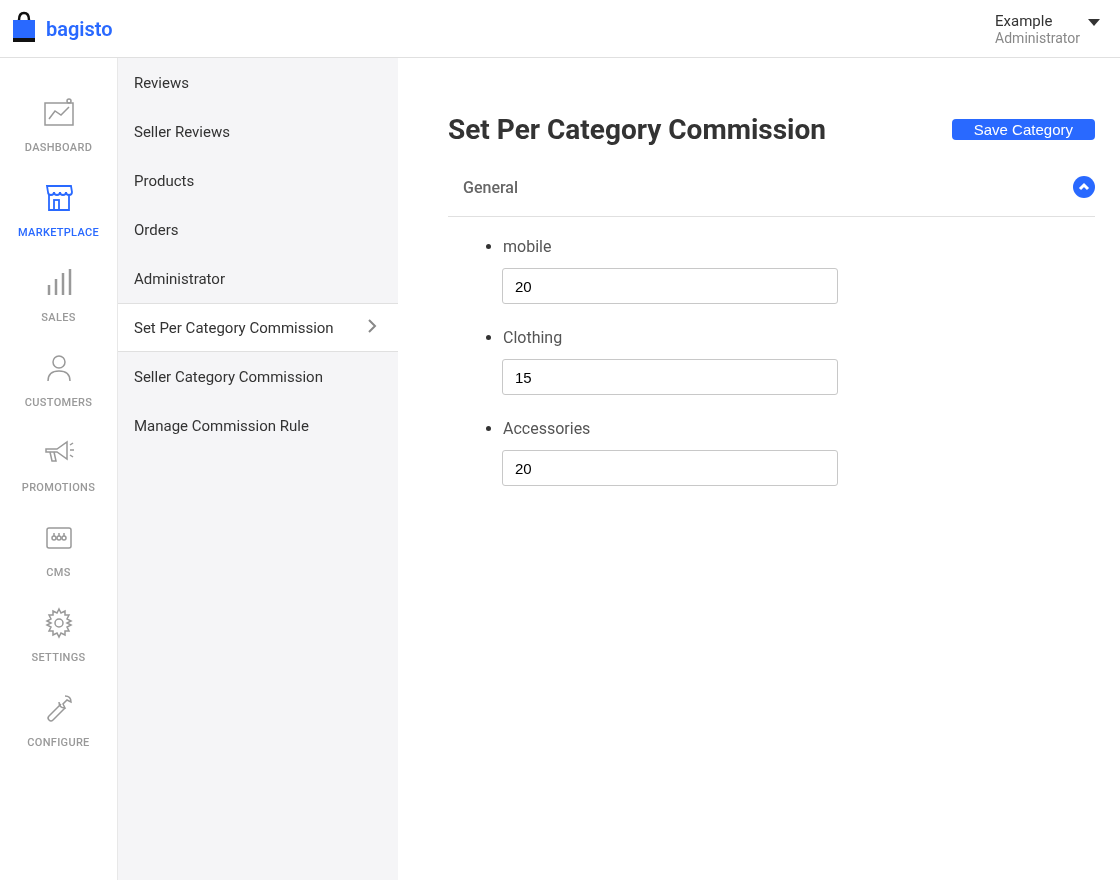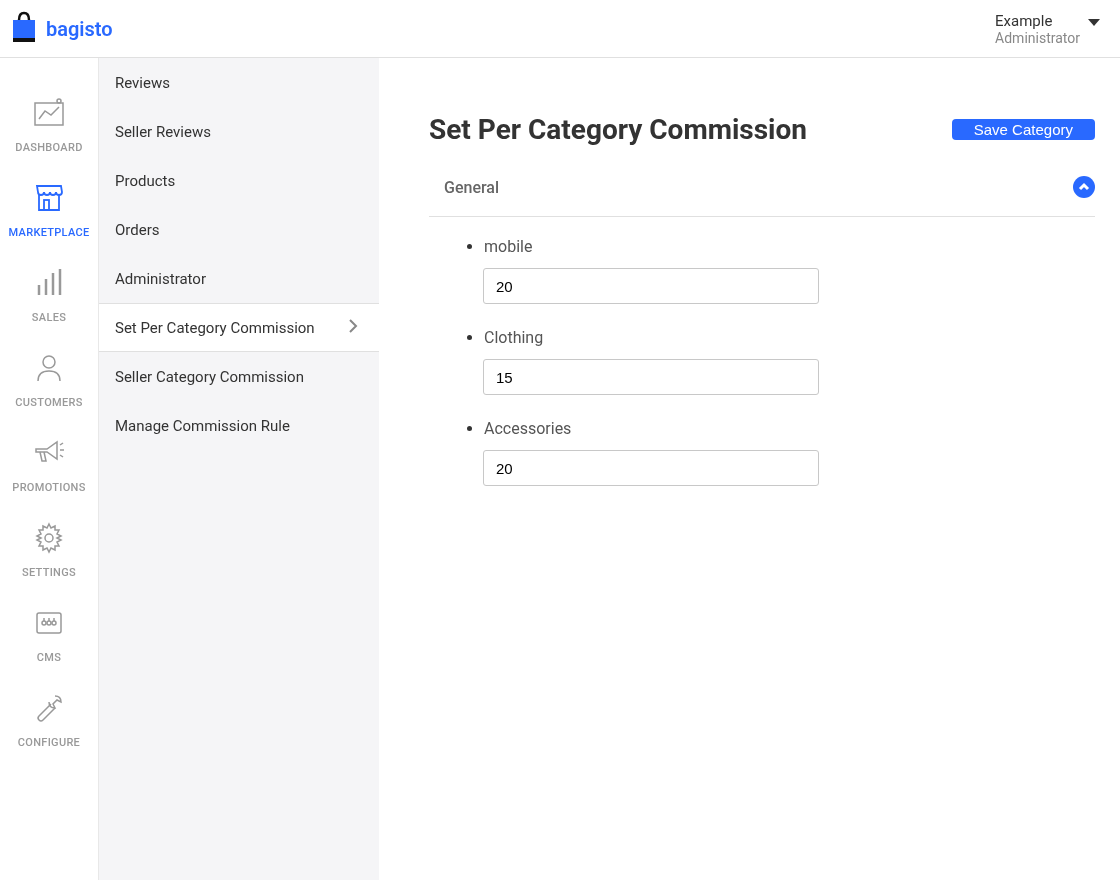--- a/index.html
+++ b/index.html
@@ -69,21 +69,21 @@
     }
     
     
     .layout {
       display: flex;
       height: calc(100% - 58px);
     }
     
     
     .primary-sidebar {
-      width: 99px;
+      width: 118px;
       border-right: 1px solid #e8e8e8;
       display: flex;
       flex-direction: column;
       padding-top: 25px;
     }
     
     .sidebar-item {
       display: flex;
       flex-direction: column;
       align-items: center;
@@ -308,40 +308,40 @@
           <line x1="27" y1="13" x2="31" y2="13"></line>
           <line x1="27" y1="18" x2="30" y2="20"></line>
         </svg>
       </span>
       <span class="sidebar-label">PROMOTIONS</span>
     </div>
 
     <div class="sidebar-item">
       <span>
         <svg viewBox="0 0 32 32" fill="none" stroke="currentColor" stroke-width="1.5">
-          <circle cx="16" cy="16" r="4"></circle>
-          <path d="M16 2 L18 6 L22 4 L22 8 L26 8 L24 12 L28 14 L24 16 L28 18 L24 20 L26 24 L22 24 L22 28 L18 26 L16 30 L14 26 L10 28 L10 24 L6 24 L8 20 L4 18 L8 16 L4 14 L8 12 L6 8 L10 8 L10 4 L14 6 Z"></path>
-        </svg>
-      </span>
-      <span class="sidebar-label">SETTINGS</span>
-    </div>
-
-    <div class="sidebar-item">
-      <span>
-        <svg viewBox="0 0 32 32" fill="none" stroke="currentColor" stroke-width="1.5">
           <rect x="4" y="6" width="24" height="20" rx="2"></rect>
           <circle cx="11" cy="16" r="2"></circle>
           <circle cx="16" cy="16" r="2"></circle>
           <circle cx="21" cy="16" r="2"></circle>
           <line x1="11" y1="14" x2="11" y2="11"></line>
           <line x1="16" y1="14" x2="16" y2="11"></line>
           <line x1="21" y1="14" x2="21" y2="11"></line>
         </svg>
       </span>
       <span class="sidebar-label">CMS</span>
+    </div>
+
+    <div class="sidebar-item">
+      <span>
+        <svg viewBox="0 0 32 32" fill="none" stroke="currentColor" stroke-width="1.5">
+          <circle cx="16" cy="16" r="4"></circle>
+          <path d="M16 2 L18 6 L22 4 L22 8 L26 8 L24 12 L28 14 L24 16 L28 18 L24 20 L26 24 L22 24 L22 28 L18 26 L16 30 L14 26 L10 28 L10 24 L6 24 L8 20 L4 18 L8 16 L4 14 L8 12 L6 8 L10 8 L10 4 L14 6 Z"></path>
+        </svg>
+      </span>
+      <span class="sidebar-label">SETTINGS</span>
     </div>
 
     <div class="sidebar-item">
       <span>
         <svg viewBox="0 0 32 32" fill="none" stroke="currentColor" stroke-width="1.5">
           <path d="M 22 4 Q 28 4 28 10 L 24 8 L 20 12 L 22 16 Q 16 16 16 10"></path>
           <path d="M 18 12 L 6 24 Q 4 26 6 28 Q 8 30 10 28 L 22 16"></path>
         </svg>
       </span>
       <span class="sidebar-label">CONFIGURE</span>

